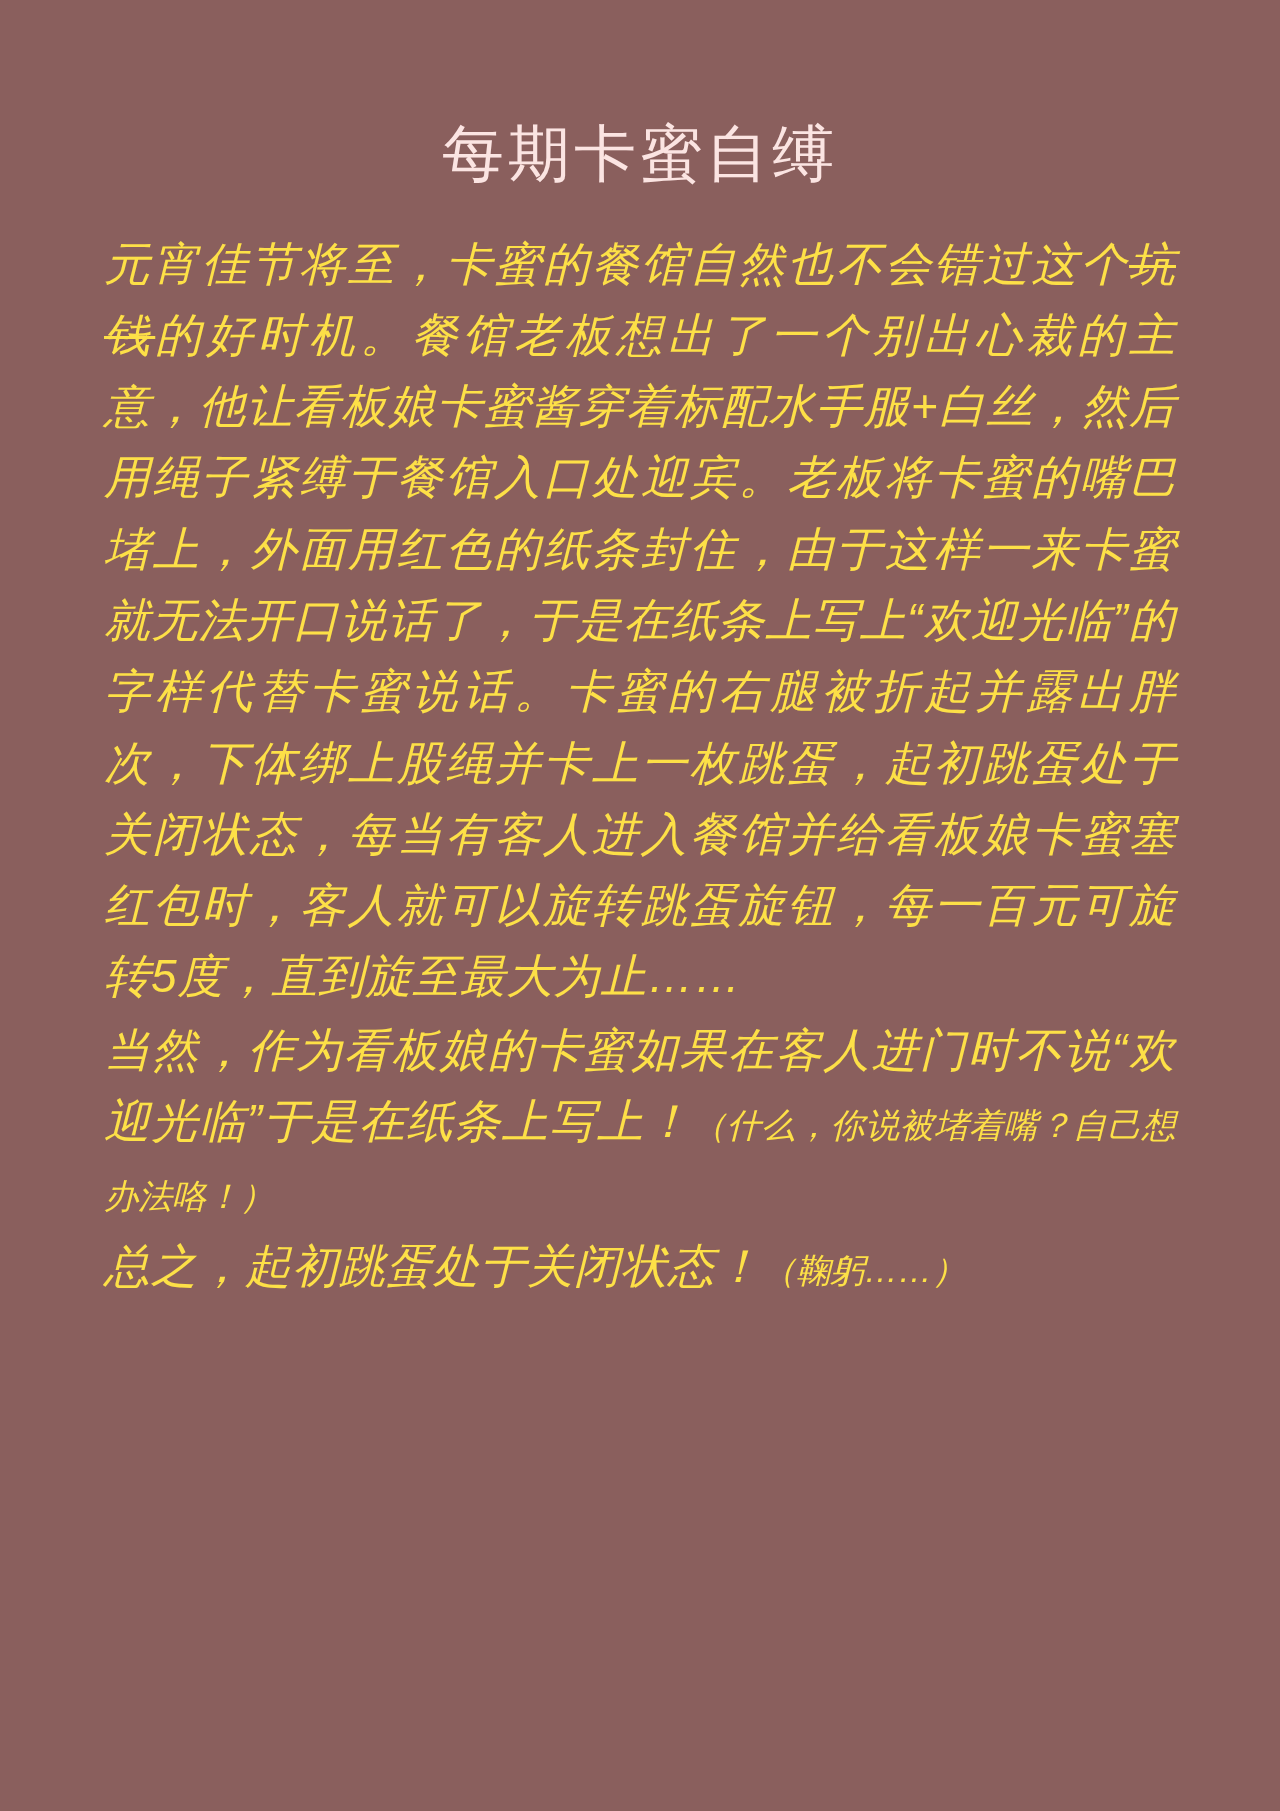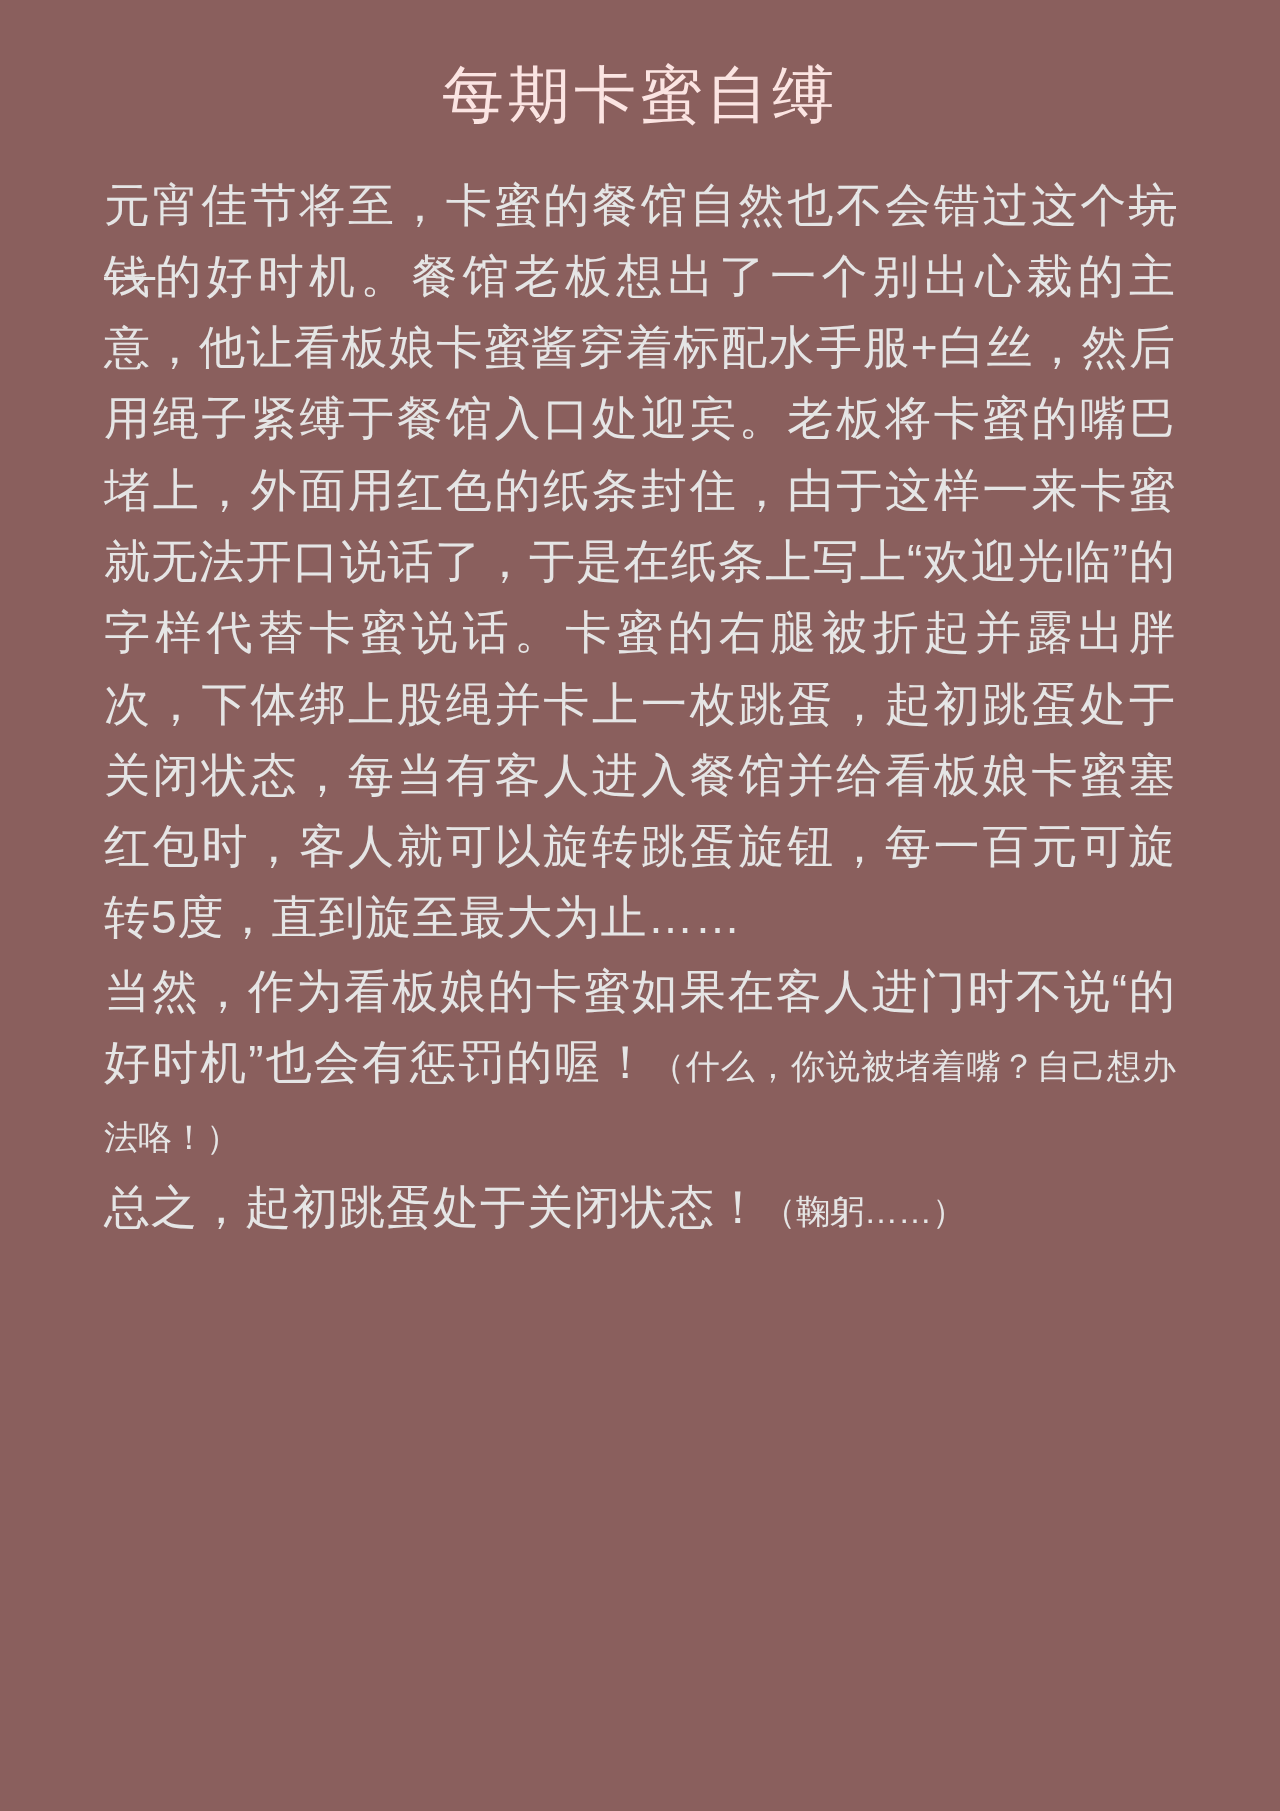--- a/index.html
+++ b/index.html
@@ -10,40 +10,41 @@
     width: 1280px;
     height: 1811px;
     background: #8a5f5d;
     font-family: "Liberation Sans", sans-serif;
     overflow: hidden;
   }
   .page {
     width: 1280px;
     height: 1811px;
     box-sizing: border-box;
-    padding: 56px 104px 40px 104px;
+    padding: 115px 104px 40px 104px;
     background: #8a5f5d;
     position: relative;
   }
   .title {
     text-align: center;
     color: #fbe4e2;
     font-size: 62px;
     line-height: 1.25;
     letter-spacing: 4px;
     font-weight: 400;
     margin: 0 0 36px 0;
   }
   .body-text {
-    color: #e5e5e5;
+    color: #fde047;
     font-size: 46px;
     line-height: 1.55;
     letter-spacing: 1px;
     text-align: justify;
     text-justify: inter-character;
+    font-style: italic;
   }
   .para {
     margin: 0 0 2px 0;
   }
   .strike {
     text-decoration: line-through;
     text-decoration-thickness: 3px;
   }
   .small {
     font-size: 34px;
@@ -57,18 +58,18 @@
 <body>
 
 <div class="page">
 
   <h1 class="title">每期卡蜜自缚</h1>
 
   <div class="body-text">
 
     <p class="para"><span class="inline">元宵佳节将至，卡蜜的餐馆自然也不会错过这个</span><span class="inline strike">坑钱</span><span class="inline">的好时机。餐馆老板想出了一个别出心裁的主意，他让看板娘卡蜜酱穿着标配水手服+白丝，然后用绳子紧缚于餐馆入口处迎宾。老板将卡蜜的嘴巴堵上，外面用红色的纸条封住，由于这样一来卡蜜就无法开口说话了，于是在纸条上写上“欢迎光临”的字样代替卡蜜说话。卡蜜的右腿被折起并露出胖次，下体绑上股绳并卡上一枚跳蛋，起初跳蛋处于关闭状态，每当有客人进入餐馆并给看板娘卡蜜塞红包时，客人就可以旋转跳蛋旋钮，每一百元可旋转5度，直到旋至最大为止……</span></p>
 
-    <p class="para"><span class="inline">当然，作为看板娘的卡蜜如果在客人进门时不说“的好时机”也会有惩罚的喔！</span><span class="inline small">（什么，你说被堵着嘴？自己想办法咯！）</span></p>
+    <p class="para"><span class="inline">当然，作为看板娘的卡蜜如果在客人进门时不说“欢迎光临”于是在纸条上写上！</span><span class="inline small">（什么，你说被堵着嘴？自己想办法咯！）</span></p>
 
     <p class="para"><span class="inline">总之，起初跳蛋处于关闭状态！</span><span class="inline small">（鞠躬……）</span></p>
 
   </div>
 </div>
 
 </body></html>

